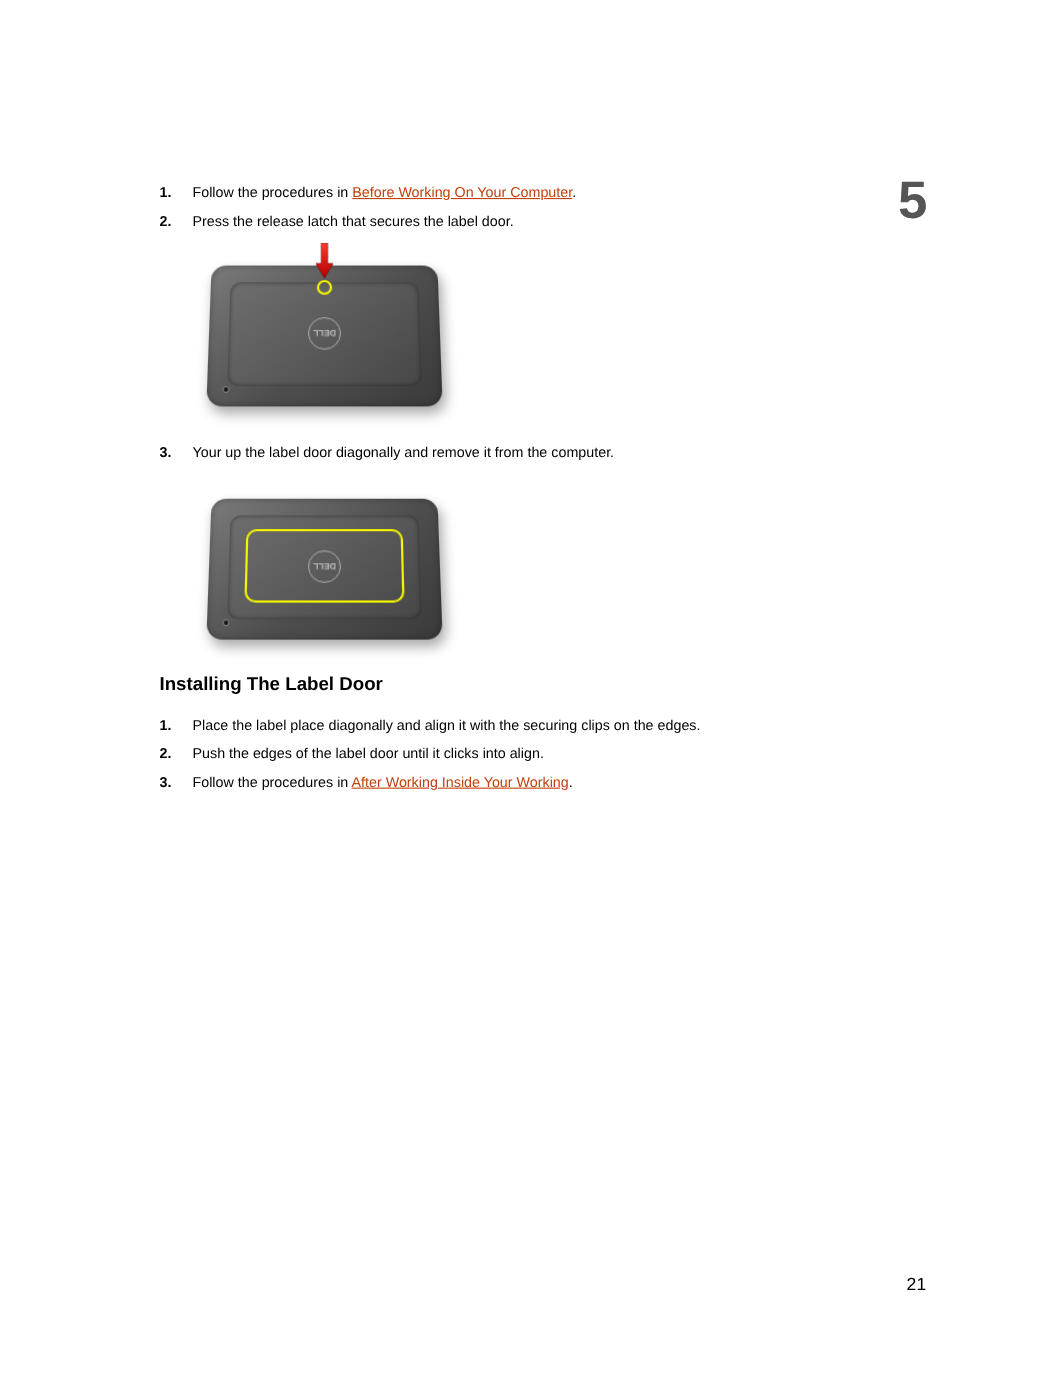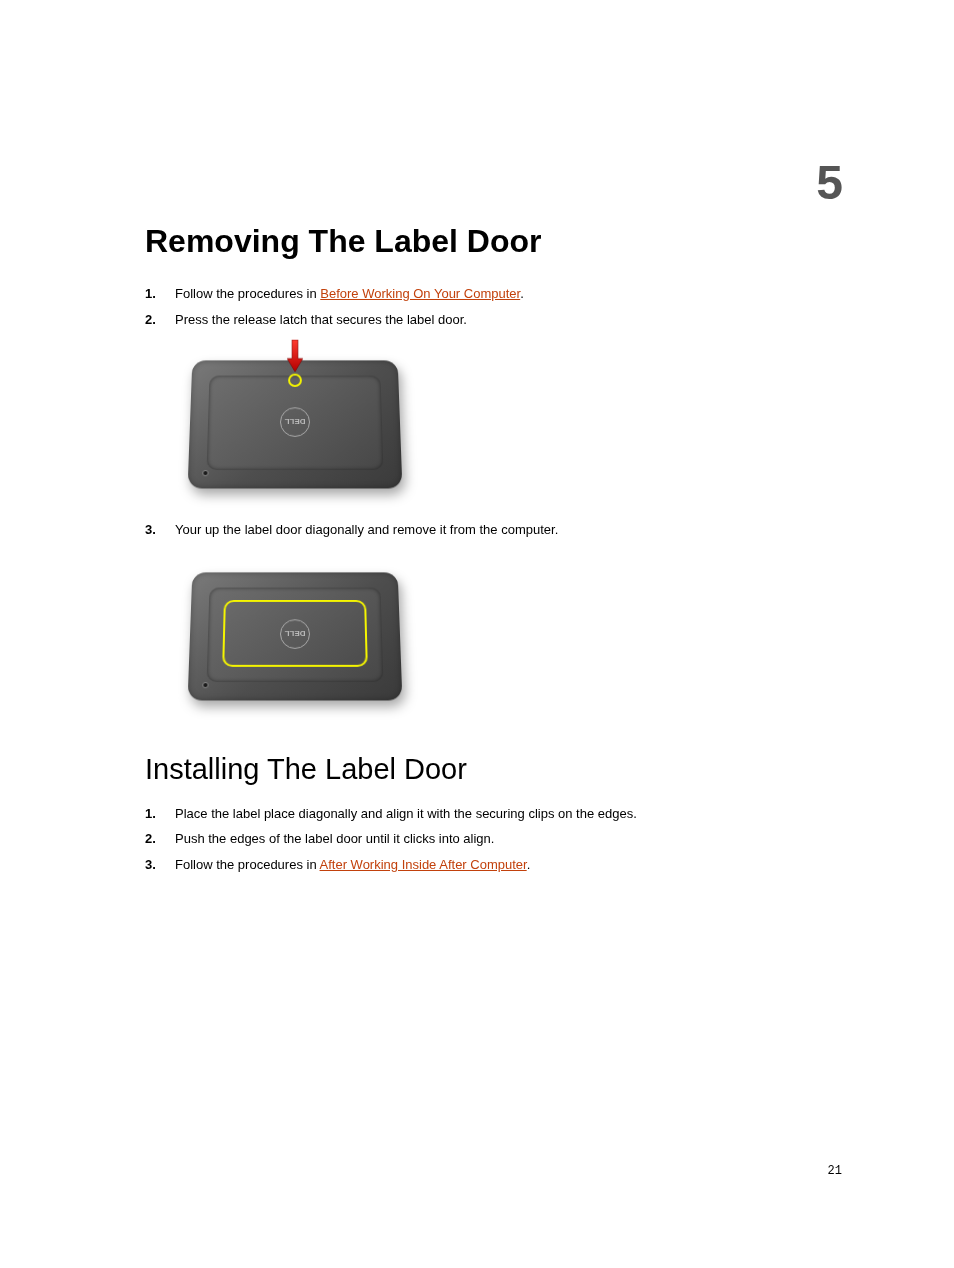--- a/index.html
+++ b/index.html
@@ -29,24 +29,23 @@
   h1 {
     font-size: 32px;
     font-weight: bold;
     font-family: "Arial Narrow", Arial, sans-serif;
     letter-spacing: 0px;
     margin-top: 58px;
     margin-bottom: 24px;
     font-stretch: condensed;
   }
   h2 {
-    font-size: 29px;
-    font-weight: normal;
-    font-family: "Arial Narrow", Arial, sans-serif;
-    margin-top: 22px;
+    font-size: 17px;
+    font-weight: bold;
+    font-family: "Arial Narrow", Arial, sans-serif;
     margin-bottom: 18px;
     font-stretch: condensed;
   }
   ol {
     list-style: none;
     counter-reset: item;
   }
   ol > li {
     counter-increment: item;
     position: relative;
@@ -69,22 +68,22 @@
     cursor: pointer;
   }
   .figure {
     margin: 10px 0 20px 30px;
     display: inline-block;
   }
   .page-num {
     position: absolute;
     bottom: 90px;
     right: 112px;
-    font-size: 12px;
-    font-family: Liberation Mono, monospace;
+    font-size: 16px;
+    font-family: Liberation Sans, sans-serif;
     margin-left: 12px;
   }
   
   .device {
     width: 240px;
     height: 155px;
     position: relative;
     display: flex;
     align-items: center;
     justify-content: center;
@@ -146,21 +145,20 @@
   }
   .device.fig2 .device-body { margin-top: 4px; }
 </style>
 </head>
 <body>
 
 <div class="page">
 
   <div class="chapter-num">5</div>
 
-  <h1>Removing The Label Door</h1>
 
   <ol>
     <li>
       <span>Follow the procedures in </span><span class="link">Before Working On Your Computer</span><span>.</span>
     </li>
     <li>Press the release latch that secures the label door.</li>
   </ol>
 
   <div class="figure">
     <div class="device fig1">
@@ -200,18 +198,18 @@
       </div>
     </div>
   </div>
 
   <h2>Installing The Label Door</h2>
 
   <ol>
     <li>Place the label place diagonally and align it with the securing clips on the edges.</li>
     <li>Push the edges of the label door until it clicks into align.</li>
     <li>
-      <span>Follow the procedures in </span><span class="link">After Working Inside After Computer</span><span>.</span>
+      <span>Follow the procedures in </span><span class="link">After Working Inside Your Working</span><span>.</span>
     </li>
   </ol>
 
   <div class="page-num">21</div>
 </div>
 
 </body></html>

